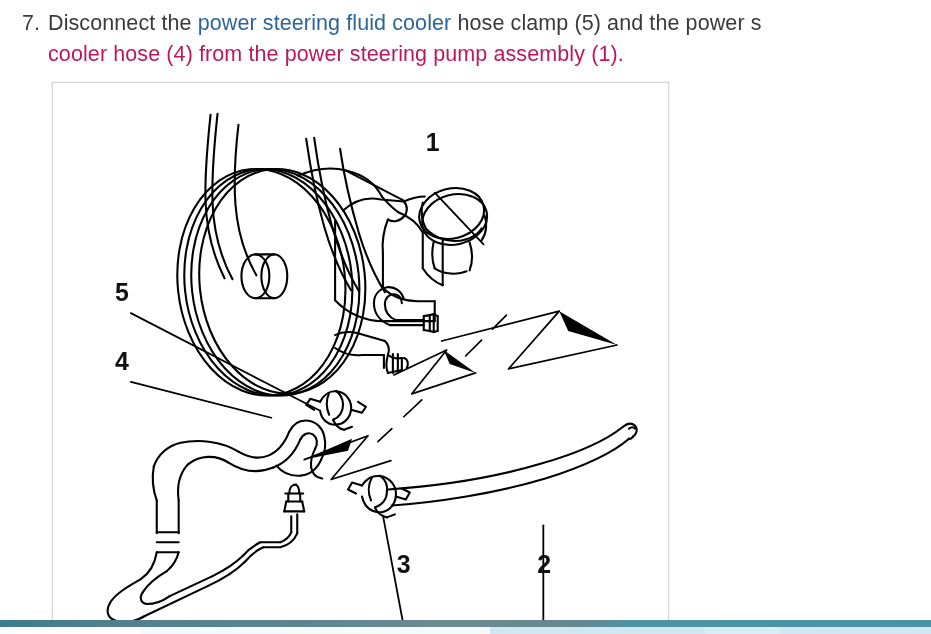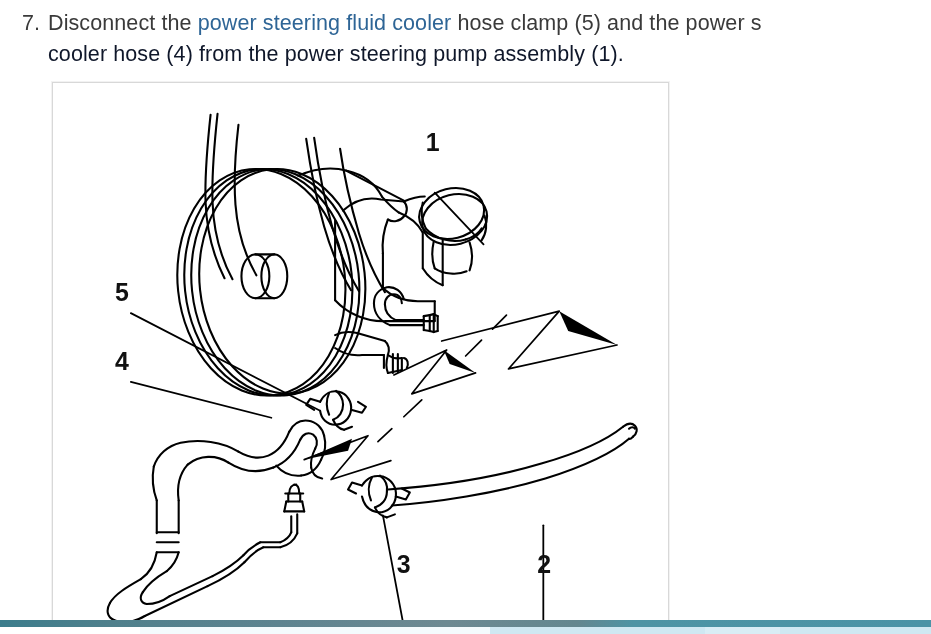--- a/index.html
+++ b/index.html
@@ -35,21 +35,21 @@
     display: inline-block;
     width: 26px;
     color: #3a3a3a;
   }
   #instruction-line .link-text {
     color: #2e6596;
   }
   #instruction-line-2 {
     font-size: 21.5px;
     line-height: 31px;
-    color: #0f172a;
+    color: #be185d;
     letter-spacing: 0.1px;
     padding-left: 26px;
     white-space: nowrap;
   }
 
   
   #figure-frame {
     position: absolute;
     left: 52px;
     top: 82px;

